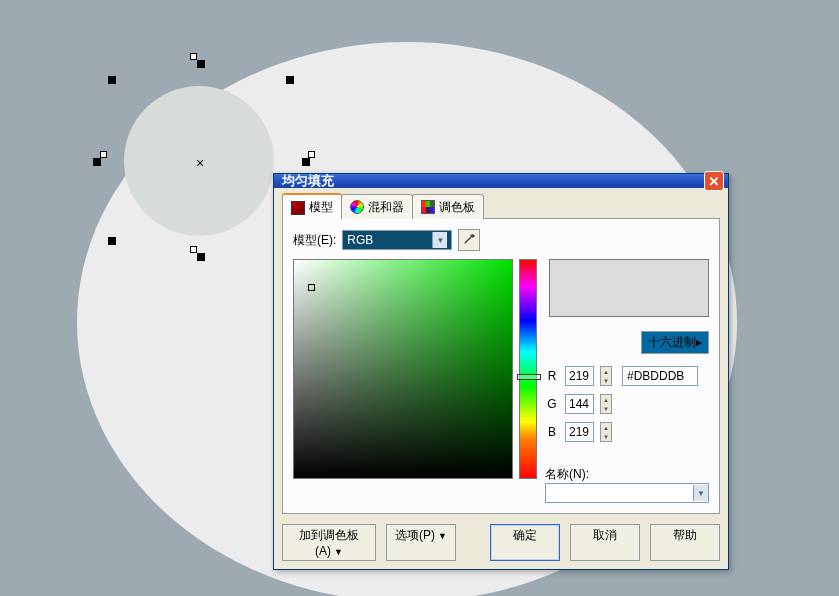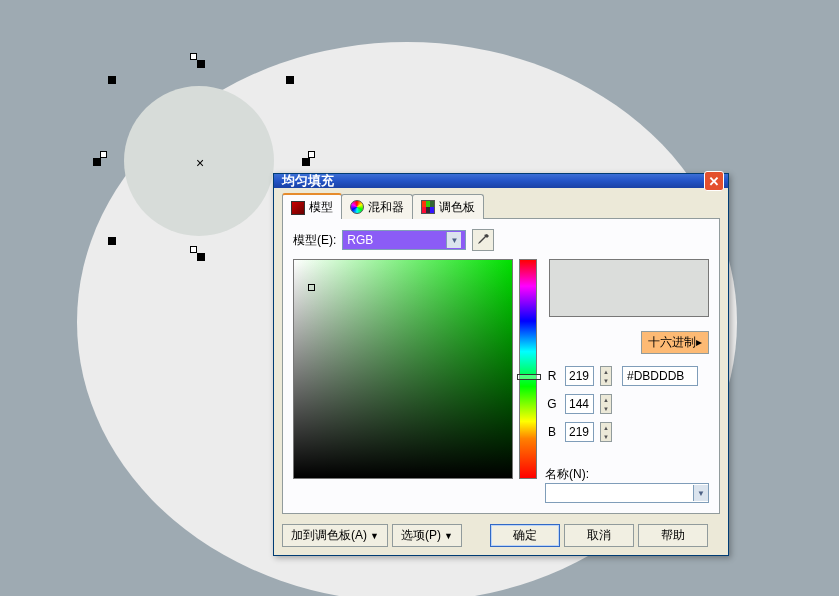--- a/index.html
+++ b/index.html
@@ -34,21 +34,21 @@
 .tab.active { background:#fcfcfe; position:relative; z-index:3; padding-top:4px; margin-top:-1px; border-top:2px solid #e68b2c; }
 .tab-icon { width:14px;height:14px; }
 .tab-icon.model { background:linear-gradient(135deg,#c00,#600);border:1px solid #333; }
 .tab-icon.mixer { border-radius:50%; background: conic-gradient(red,yellow,lime,cyan,blue,magenta,red); border:1px solid #555;}
 .tab-icon.palette { background:#fff; border:1px solid #555; background-image: linear-gradient(to right,#f33 0 33%,#3c3 33% 66%,#36f 66% 100%), linear-gradient(to bottom,#ff3 0 50%,#f3f 50% 100%); background-blend-mode:multiply; }
 
 .tab-content { border:1px solid #919b9c; background:#fcfcfe; padding:10px; position:relative; z-index:1; margin-top:-1px; }
 
 .model-row { display:flex; align-items:center; gap:6px; margin-bottom:8px; }
 .label { font-size:12px; }
-.combo { width:124px; height:20px; background:#8b5cf6; color:#fff; border:1px solid #7f9db9; font-size:12px; padding:1px 4px; display:flex;align-items:center;justify-content:space-between; }
+.combo { width:110px; height:20px; background:#0c4a6e; color:#fff; border:1px solid #7f9db9; font-size:12px; padding:1px 4px; display:flex;align-items:center;justify-content:space-between; }
 .combo-arrow { width:15px;height:16px;background:#dbe4ee;border-left:1px solid #7f9db9;display:flex;align-items:center;justify-content:center;color:#4d6185;font-size:8px;}
 .eyedrop-btn { width:22px;height:22px;border:1px solid #919b9c;background:#f1efe2;display:flex;align-items:center;justify-content:center;cursor:pointer; }
 
 .main-area { display:flex; gap:8px; }
 .picker-col { display:flex; gap:6px; }
 .sv-box { width:220px;height:220px;border:1px solid #777;position:relative;
   background:
     linear-gradient(to top, #000, rgba(0,0,0,0)),
     linear-gradient(to right, #fff, #00e000);
 }
@@ -58,32 +58,32 @@
     #ff0000 0%, #ff00ff 12%, #8000ff 20%, #0000ff 28%,
     #0080ff 35%, #00ffff 42%, #00ff80 50%, #00ff00 58%,
     #80ff00 66%, #ffff00 74%, #ff8000 82%, #ff0000 100%);
   position:relative;
 }
 .hue-cursor { position:absolute; left:-3px; top:114px; width:24px; height:6px; border:1px solid #333; background:rgba(255,255,255,0.3); }
 
 .right-col { flex:1; display:flex; flex-direction:column; gap:6px; }
 .preview-box { width:160px;height:58px; border:1px solid #777; background:#dbdddb; margin-left:auto; }
 .hex-btn-row { display:flex; justify-content:flex-end; margin-top:8px; }
-.hex-btn { border:1px solid #919b9c; background:#fdba74; font-size:12px; padding:2px 6px; cursor:pointer; }
+.hex-btn { border:1px solid #919b9c; background:#0369a1; font-size:12px; padding:2px 6px; cursor:pointer; }
 .rgb-rows { margin-top:6px; display:flex; flex-direction:column; gap:8px; }
 .rgb-row { display:flex; align-items:center; gap:6px; }
 .ch-label { width:14px; text-align:center; font-size:12px; }
 .num-field { width:29px;height:20px;border:1px solid #7f9db9;background:#fff;font-size:12px;padding:1px 3px;display:flex;align-items:center; }
 .spin { width:12px;height:20px;border:1px solid #919b9c;display:flex;flex-direction:column;font-size:6px;color:#555;background:#ece9d8; }
 .spin div{flex:1;display:flex;align-items:center;justify-content:center;}
 .hex-field { width:76px;height:20px;border:1px solid #7f9db9;background:#fff;font-size:12px;padding:1px 4px;display:flex;align-items:center;margin-left:4px; }
 .name-row { margin-top:18px; }
 .name-combo { width:100%;height:20px;border:1px solid #7f9db9;background:#fff;display:flex;align-items:center;justify-content:flex-end; }
 
-.button-row { display:flex; gap:4px; margin-top:10px; justify-content:flex-start; }
+.button-row { display:flex; gap:10px; margin-top:10px; justify-content:flex-start; }
 .btn { min-width:70px; padding:2px 8px; font-size:12px; border:1px solid #919b9c; background:#f1efe2; cursor:pointer; text-align:center; }
 .btn.default { border:1px solid #3169c6; box-shadow: inset 0 0 0 1px #bcd4f6; margin-left: 24px; }
 .btn .drop { font-size:9px; margin-left:3px; }
 </style>
 </head>
 <body>
 
 <div class="canvas">
   <div class="big-ellipse"></div>
   <div class="small-ellipse"></div>

